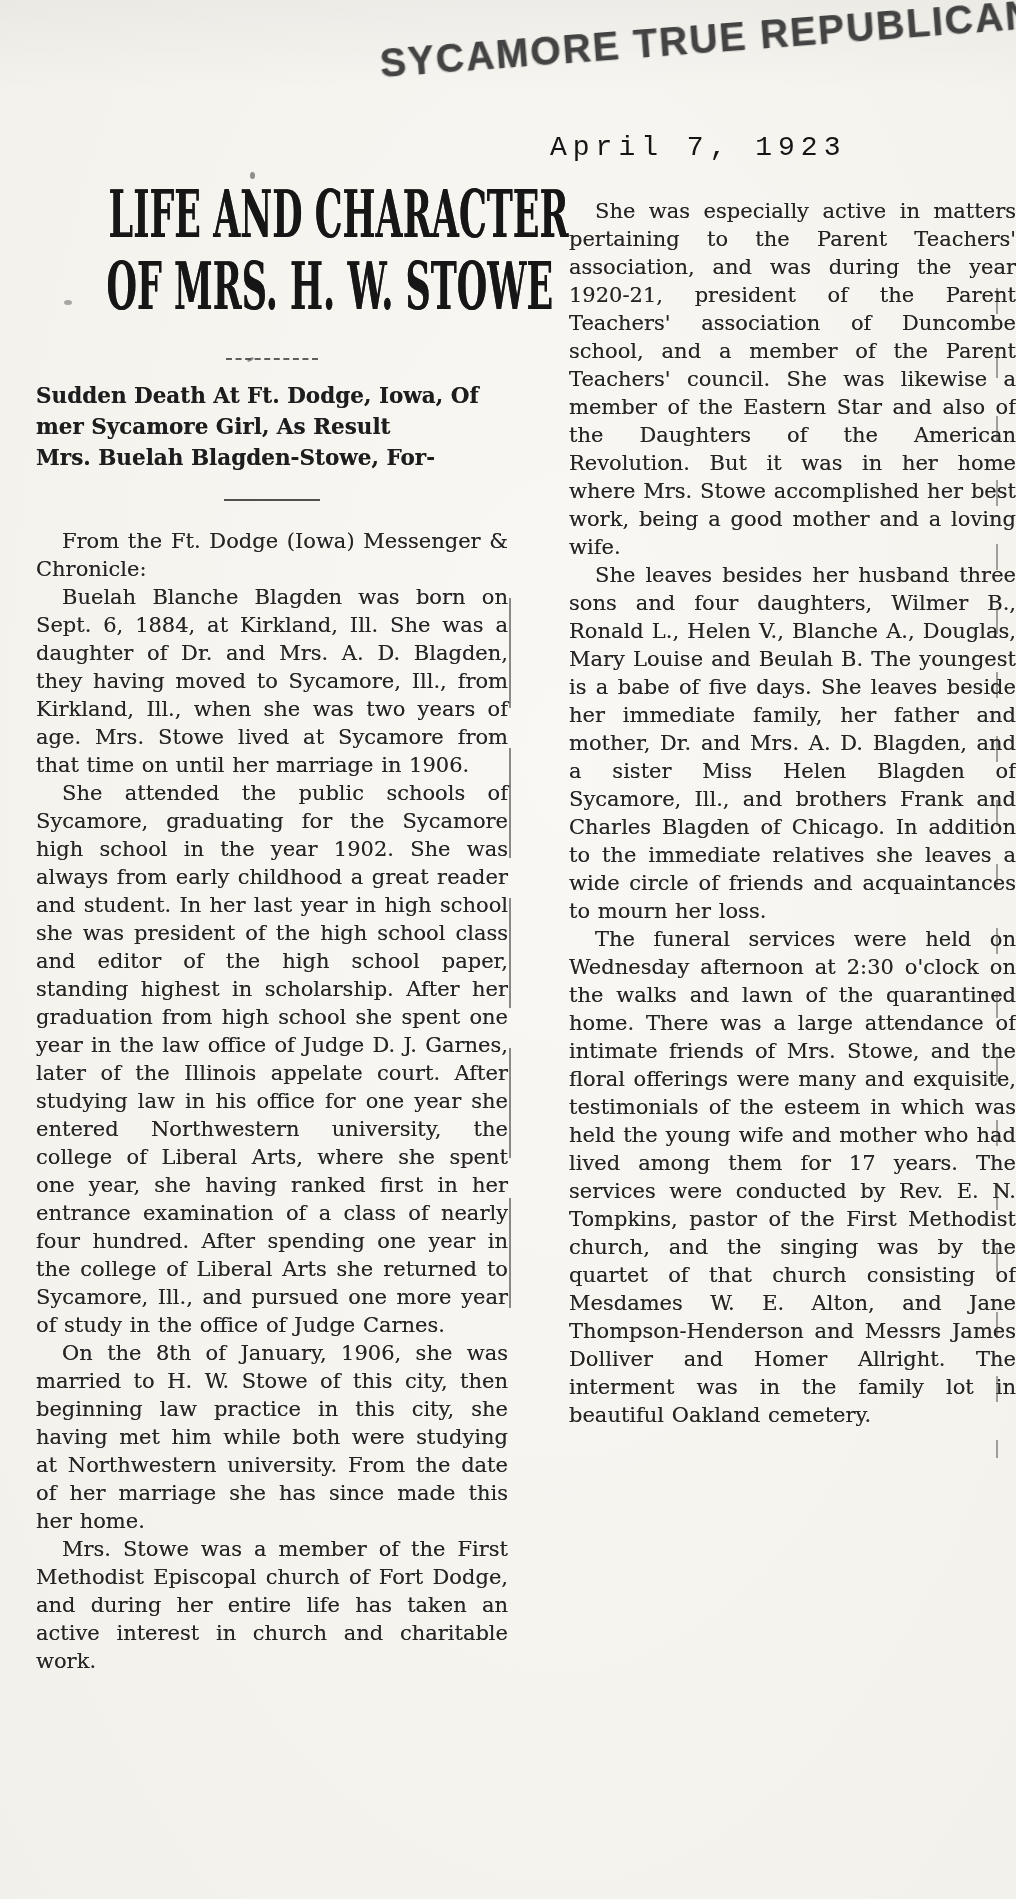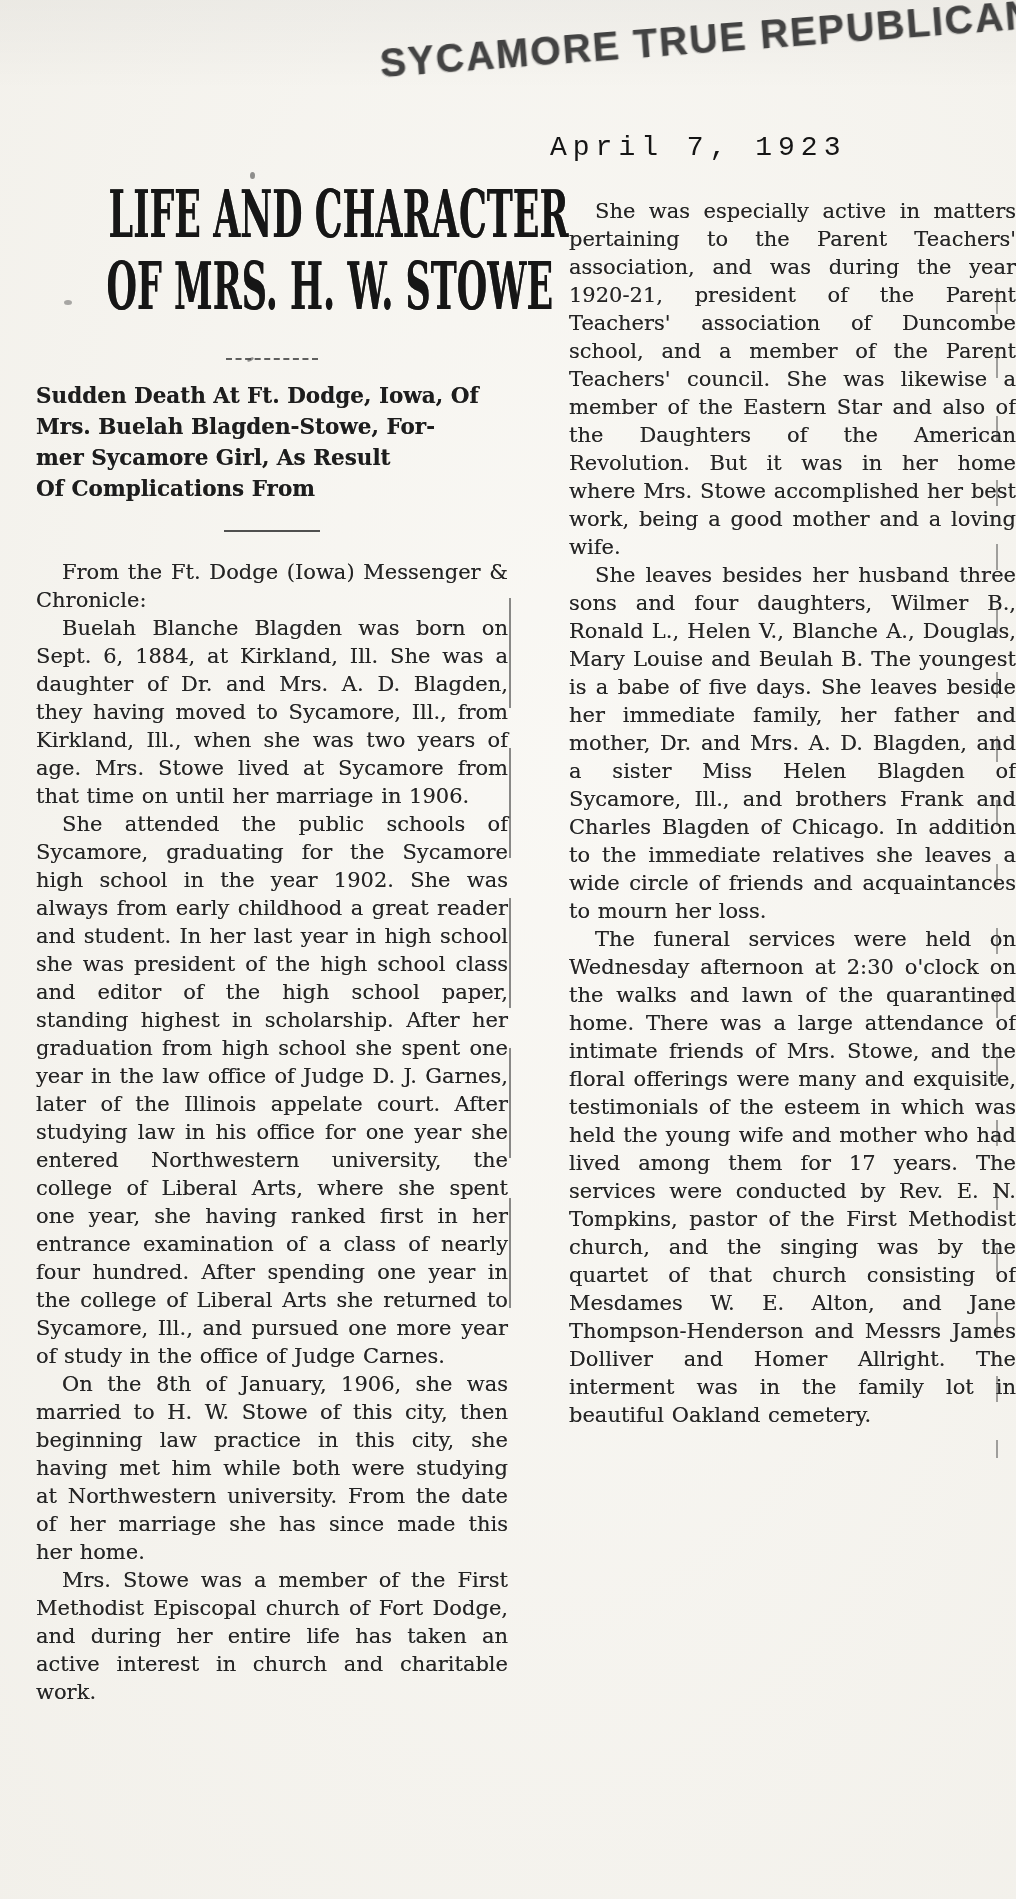--- a/index.html
+++ b/index.html
@@ -87,23 +87,22 @@
       </div>
       <div class="headline-line">
         <span>OF MRS. H. W. STOWE</span>
       </div>
     </div>
 
     <div class="rule-a"></div>
 
     <div class="subhead">
       <div>Sudden Death At Ft. Dodge, Iowa, Of</div>
+      <div>mer Sycamore Girl, As Result</div>
       <div>Mrs. Buelah Blagden-Stowe, For-</div>
-      <div>mer Sycamore Girl, As Result</div>
-      <div>Of Complications From</div>
     </div>
 
     <div class="rule-b"></div>
 
     <div class="body-copy">
       <p>From the Ft. Dodge (Iowa) Messenger &amp; Chronicle:</p>
       <p>Buelah Blanche Blagden was born on Sept. 6, 1884, at Kirkland, Ill. She was a daughter of Dr. and Mrs. A. D. Blagden, they having moved to Sycamore, Ill., from Kirkland, Ill., when she was two years of age. Mrs. Stowe lived at Sycamore from that time on until her marriage in 1906.</p>
       <p>She attended the public schools of Sycamore, graduating for the Sycamore high school in the year 1902. She was always from early childhood a great reader and student. In her last year in high school she was president of the high school class and editor of the high school paper, standing highest in scholarship. After her graduation from high school she spent one year in the law office of Judge D. J. Garnes, later of the Illinois appelate court. After studying law in his office for one year she entered Northwestern university, the college of Liberal Arts, where she spent one year, she having ranked first in her entrance examination of a class of nearly four hundred. After spending one year in the college of Liberal Arts she returned to Sycamore, Ill., and pursued one more year of study in the office of Judge Carnes.</p>
       <p>On the 8th of January, 1906, she was married to H. W. Stowe of this city, then beginning law practice in this city, she having met him while both were studying at Northwestern university. From the date of her marriage she has since made this her home.</p>
       <p>Mrs. Stowe was a member of the First Methodist Episcopal church of Fort Dodge, and during her entire life has taken an active interest in church and charitable work.</p>

